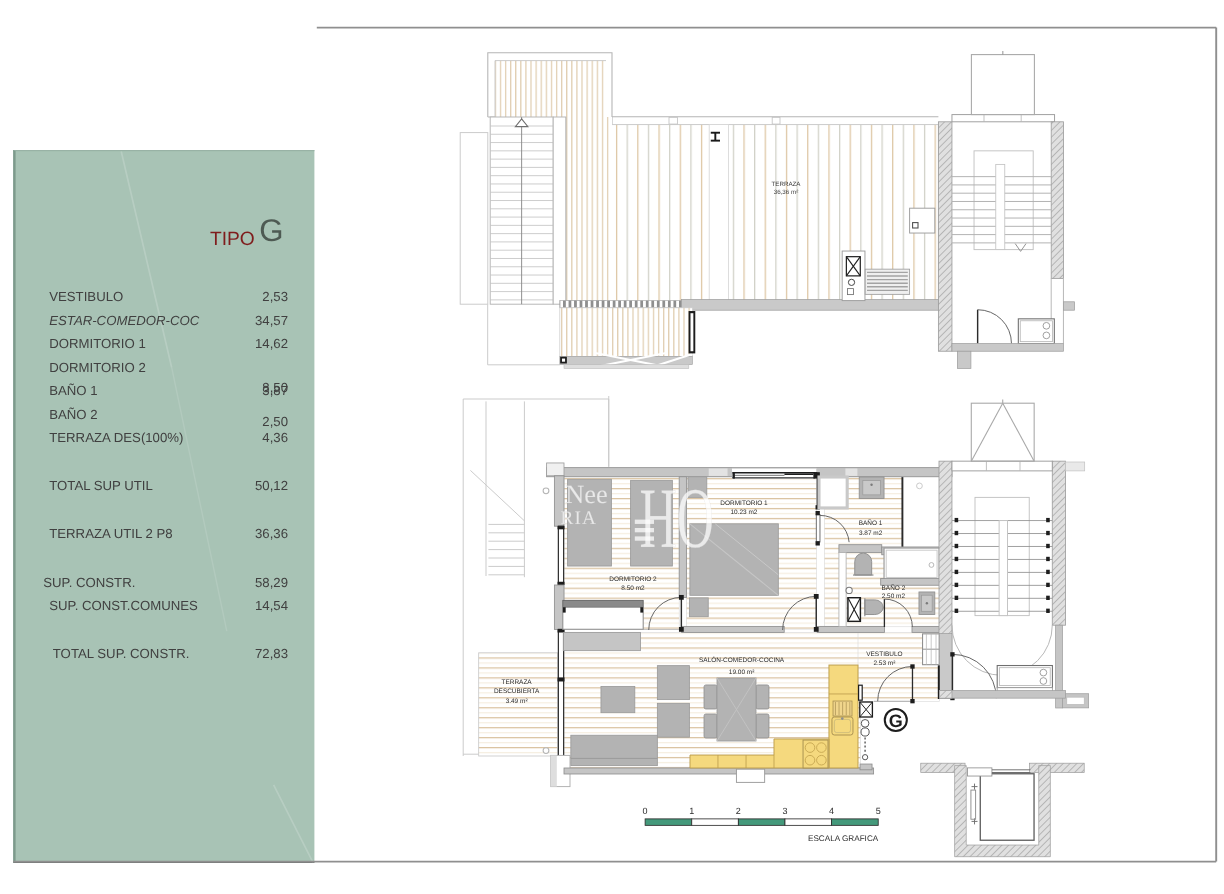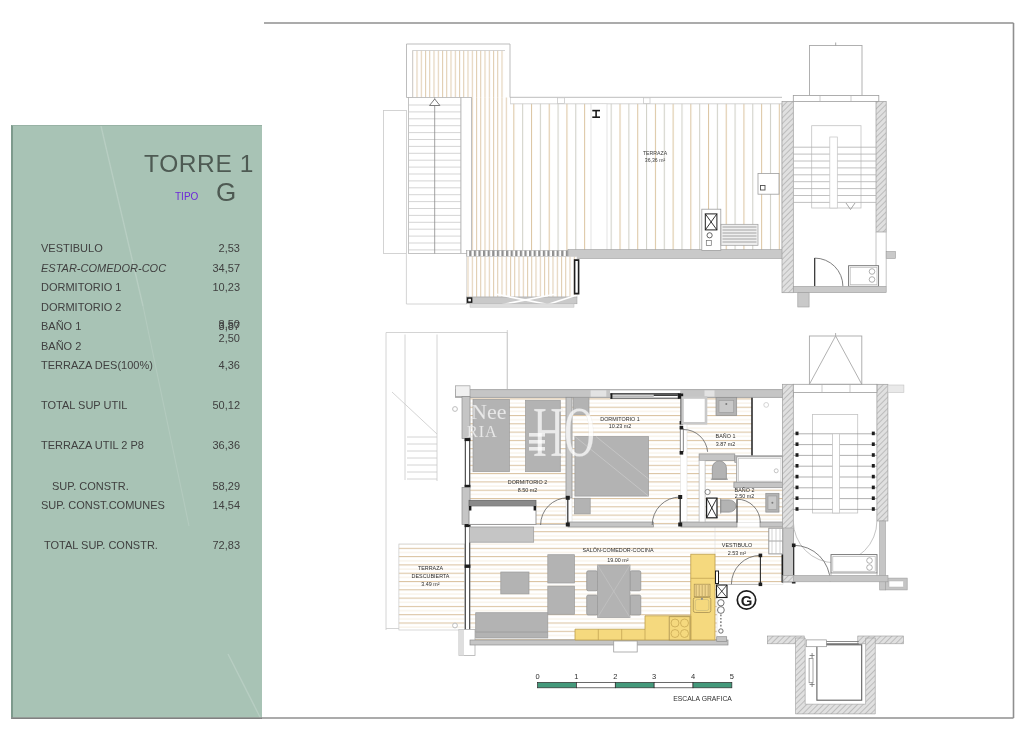--- a/index.html
+++ b/index.html
@@ -16,45 +16,44 @@
 <body>
 
 <div id="panel">
 
   <svg width="252" height="593" style="left:0;top:0">
     <line x1="88" y1="0" x2="130" y2="180" stroke="rgba(255,255,255,0.18)" stroke-width="1.4"></line>
     <line x1="130" y1="180" x2="176" y2="400" stroke="rgba(255,255,255,0.12)" stroke-width="1.2"></line>
     <line x1="215" y1="528" x2="248" y2="593" stroke="rgba(255,255,255,0.18)" stroke-width="1.4"></line>
   </svg>
 
-  <div class="pt" style="right:8px;top:24px;font-size:24.5px;letter-spacing:0.6px;color:#4e5a53;">TORRE 1</div>
-
-  <div class="pt" style="left:162px;top:65px;font-size:10px;color:#6d28d9;">TIPO</div>
+
+  <div class="pt" style="left:162px;top:65px;font-size:16px;color:#7f1d1d;">TIPO</div>
 
   <div class="pt" style="left:203px;top:51px;font-size:26px;color:#4e5a53;">G</div>
 
   <div class="pt" style="left:28px;top:116px;">VESTIBULO</div>
     <div class="num" style="top:116px;">2,53</div>
   <div class="pt" style="left:28px;top:136px;font-style:italic;">ESTAR-COMEDOR-COC</div>
     <div class="num" style="top:136px;">34,57</div>
   <div class="pt" style="left:28px;top:155px;">DORMITORIO 1</div>
-    <div class="num" style="top:155px;">10,23</div>
+    <div class="num" style="top:155px;">14,62</div>
   <div class="pt" style="left:28px;top:175px;">DORMITORIO 2</div>
     <div class="num" style="top:192px;">8,50</div>
   <div class="pt" style="left:28px;top:194px;">BAÑO 1</div>
     <div class="num" style="top:194px;">3,87</div>
   <div class="pt" style="left:28px;top:214px;">BAÑO 2</div>
-    <div class="num" style="top:206px;">2,50</div>
+    <div class="num" style="top:220px;">2,50</div>
   <div class="pt" style="left:28px;top:233px;">TERRAZA DES(100%)</div>
     <div class="num" style="top:233px;">4,36</div>
   <div class="pt" style="left:28px;top:273px;">TOTAL SUP UTIL</div>
     <div class="num" style="top:273px;">50,12</div>
   <div class="pt" style="left:28px;top:313px;text-align:right;">TERRAZA UTIL 2 P8</div>
     <div class="num" style="top:313px;">36,36</div>
-  <div class="pt" style="left:39px;top:354px;text-align:right;">SUP. CONSTR.</div>
+  <div class="pt" style="left:23px;top:354px;text-align:right;">SUP. CONSTR.</div>
     <div class="num" style="top:354px;">58,29</div>
   <div class="pt" style="left:28px;top:373px;">SUP. CONST.COMUNES</div>
     <div class="num" style="top:373px;">14,54</div>
   <div class="pt" style="left:31px;top:413px;text-align:center;">TOTAL SUP. CONSTR.</div>
     <div class="num" style="top:413px;">72,83</div>
 </div>
 
 <svg id="plan" width="1020" height="745" viewBox="0 0 1020 745">
 <defs>
   <pattern id="vstripe" width="4.25" height="8" patternUnits="userSpaceOnUse">

